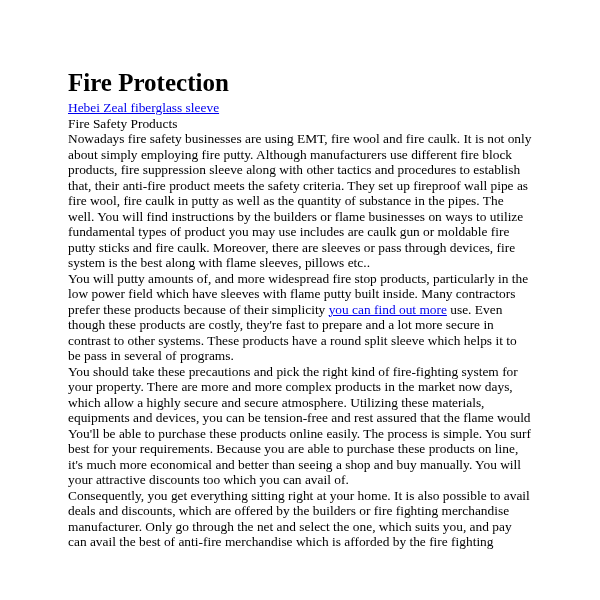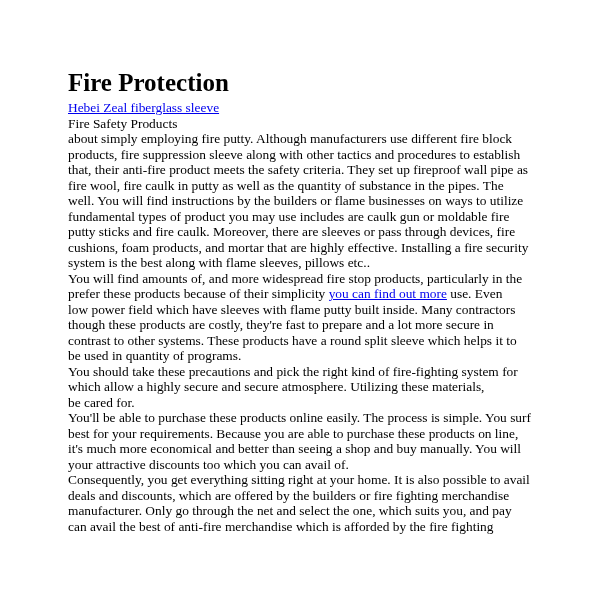--- a/index.html
+++ b/index.html
@@ -50,44 +50,45 @@
 <div class="page">
   <div class="content">
 
     <h1 class="title">Fire Protection</h1>
 
     <div class="line"><a class="link">Hebei Zeal fiberglass sleeve</a></div>
 
     <div class="line">Fire Safety Products</div>
 
     <div>
+      <div class="line">Nowadays fire safety businesses are using EMT, fire wool and fire caulk. It is not only</div>
       <div class="line">about simply employing fire putty. Although manufacturers use different fire block</div>
       <div class="line">products, fire suppression sleeve along with other tactics and procedures to establish</div>
       <div class="line">that, their anti-fire product meets the safety criteria. They set up fireproof wall pipe as</div>
       <div class="line">fire wool, fire caulk in putty as well as the quantity of substance in the pipes. The</div>
       <div class="line">well. You will find instructions by the builders or flame businesses on ways to utilize</div>
       <div class="line">fundamental types of product you may use includes are caulk gun or moldable fire</div>
       <div class="line">putty sticks and fire caulk. Moreover, there are sleeves or pass through devices, fire</div>
-      <div class="line">cushions, foam products, and mortar that are highly effective. Installing a fire security</div>
       <div class="line">system is the best along with flame sleeves, pillows etc..</div>
     </div>
 
     <div>
-      <div class="line">You will find amounts of, and more widespread fire stop products, particularly in the</div>
+      <div class="line">You will putty amounts of, and more widespread fire stop products, particularly in the</div>
+      <div class="line">low power field which have sleeves with flame putty built inside. Many contractors</div>
       <div class="line"><span>prefer these products because of their simplicity </span><a class="link">you can find out more</a><span> use. Even</span></div>
-      <div class="line">low power field which have sleeves with flame putty built inside. Many contractors</div>
       <div class="line">though these products are costly, they're fast to prepare and a lot more secure in</div>
       <div class="line">contrast to other systems. These products have a round split sleeve which helps it to</div>
-      <div class="line">be used in quantity of programs.</div>
+      <div class="line">be pass in several of programs.</div>
     </div>
 
     <div>
       <div class="line">You should take these precautions and pick the right kind of fire-fighting system for</div>
+      <div class="line">your property. There are more and more complex products in the market now days,</div>
       <div class="line">which allow a highly secure and secure atmosphere. Utilizing these materials,</div>
-      <div class="line">be cared for.</div>
+      <div class="line">equipments and devices, you can be tension-free and rest assured that the flame would</div>
     </div>
 
     <div>
       <div class="line">You'll be able to purchase these products online easily. The process is simple. You surf</div>
       <div class="line">best for your requirements. Because you are able to purchase these products on line,</div>
       <div class="line">it's much more economical and better than seeing a shop and buy manually. You will</div>
       <div class="line">your attractive discounts too which you can avail of.</div>
     </div>
 
     <div>

